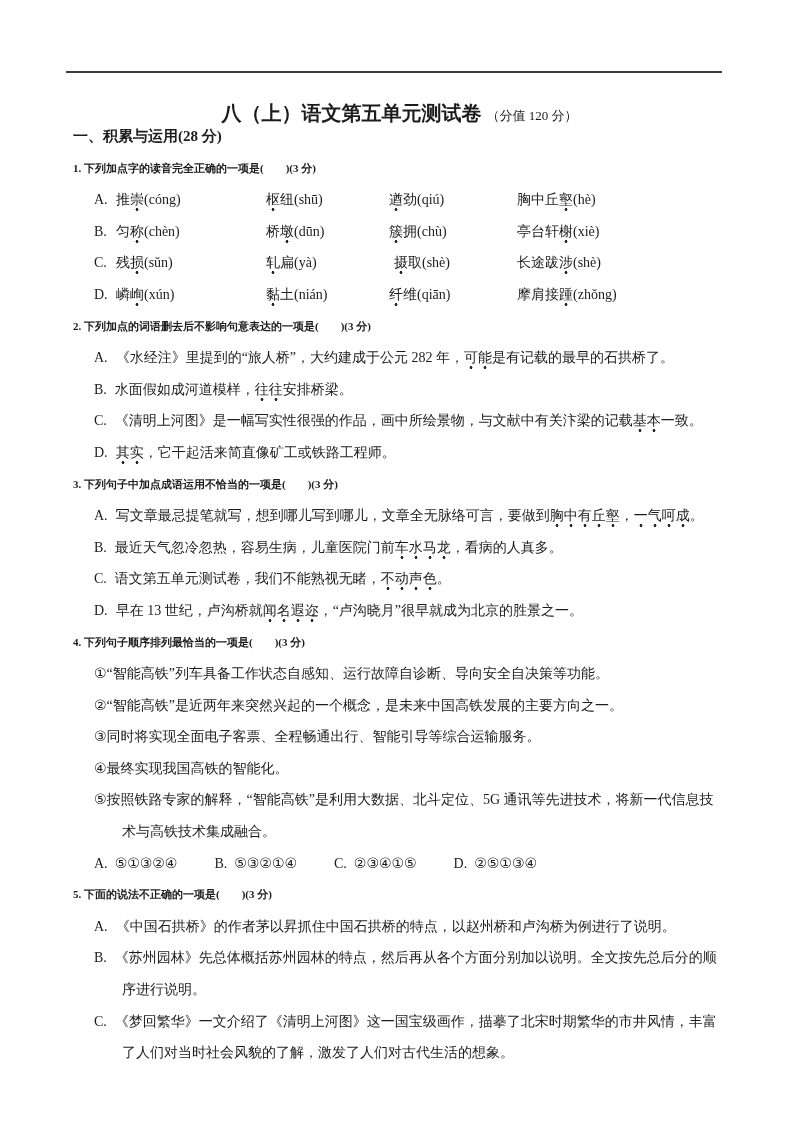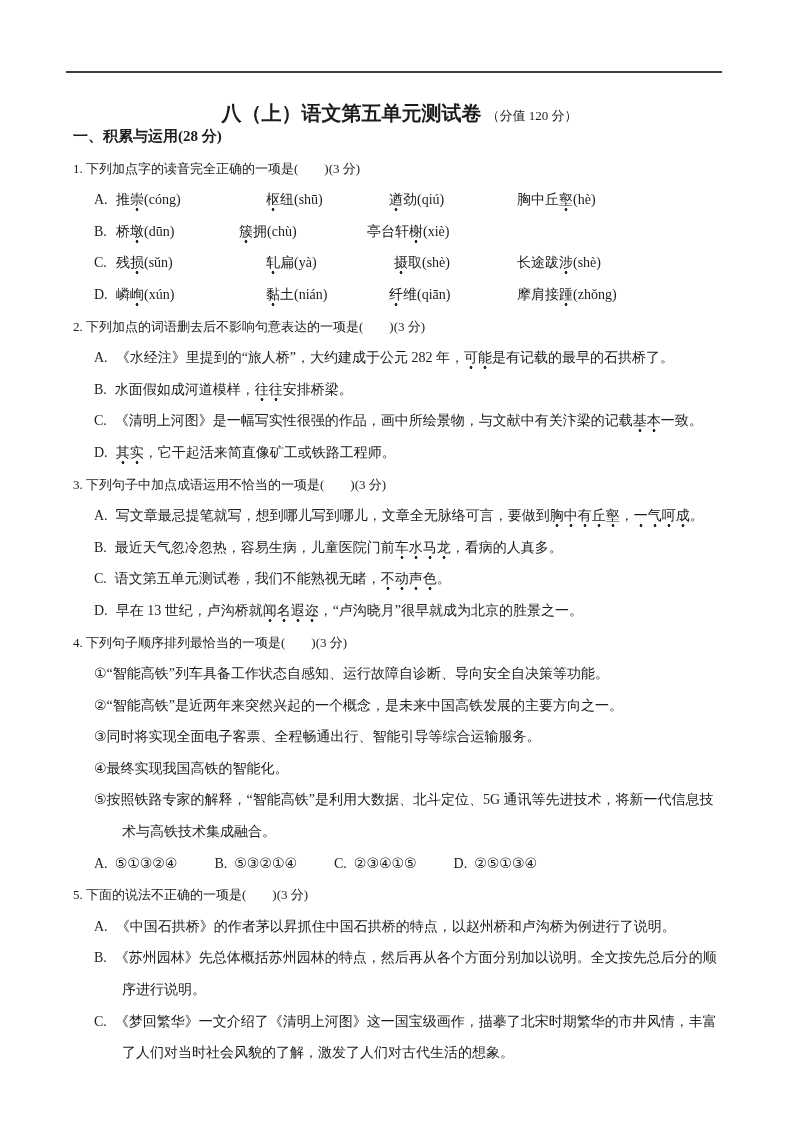--- a/index.html
+++ b/index.html
@@ -18,21 +18,21 @@
   .title{
     position:absolute;top:100px;left:73px;width:653px;margin:0;
     text-align:center;font-size:20px;font-weight:bold;line-height:26px;
   }
   .title-sub{font-size:13px;font-weight:normal;margin-left:5px;}
   .body{
     position:absolute;top:121px;left:73px;width:653px;
   }
   .bline{line-height:31.6px;font-size:14px;}
   .section{font-size:15px;font-weight:bold;line-height:31.6px;}
-  .stem{font-weight:normal;font-size:13px;}
+  .stem{font-weight:bold;font-size:11px;}
   .options{margin-left:21px;width:632px;}
   .option{padding-left:28px;text-indent:-28px;}
   .opt-label{margin-right:8px;}
   .grid-row{display:flex;}
   .grid-row .opt-label{flex:none;width:22px;margin-right:0;}
   .cell{flex:none;white-space:nowrap;}
   .c1{width:150px;}
   .c2{width:123px;}
   .c3{width:128px;}
   .c4{flex:1;}
@@ -64,20 +64,21 @@
       <div class="options">
         <div class="grid-row bline">
           <span class="opt-label">A.</span>
           <span class="cell c1"><span>推</span><span class="em-dot">崇</span><span>(cóng)</span></span>
           <span class="cell c2"><span class="em-dot">枢</span><span>纽</span><span>(shū)</span></span>
           <span class="cell c3"><span class="em-dot">遒</span><span>劲</span><span>(qiú)</span></span>
           <span class="cell c4"><span>胸中丘</span><span class="em-dot">壑</span><span>(hè)</span></span>
         </div>
         <div class="grid-row bline">
           <span class="opt-label">B.</span>
+          <span class="cell c1"><span>匀</span><span class="em-dot">称</span><span>(chèn)</span></span>
           <span class="cell c2"><span>桥</span><span class="em-dot">墩</span><span>(dūn)</span></span>
           <span class="cell c3"><span class="em-dot">簇</span><span>拥</span><span>(chù)</span></span>
           <span class="cell c4"><span>亭台轩</span><span class="em-dot">榭</span><span>(xiè)</span></span>
         </div>
         <div class="grid-row bline">
           <span class="opt-label">C.</span>
           <span class="cell c1"><span>残</span><span class="em-dot">损</span><span>(sǔn)</span></span>
           <span class="cell c3"><span class="em-dot">轧</span><span>扁</span><span>(yà)</span></span>
           <span class="cell c2"><span class="em-dot">摄</span><span>取</span><span>(shè)</span></span>
           <span class="cell c4"><span>长途跋</span><span class="em-dot">涉</span><span>(shè)</span></span>

